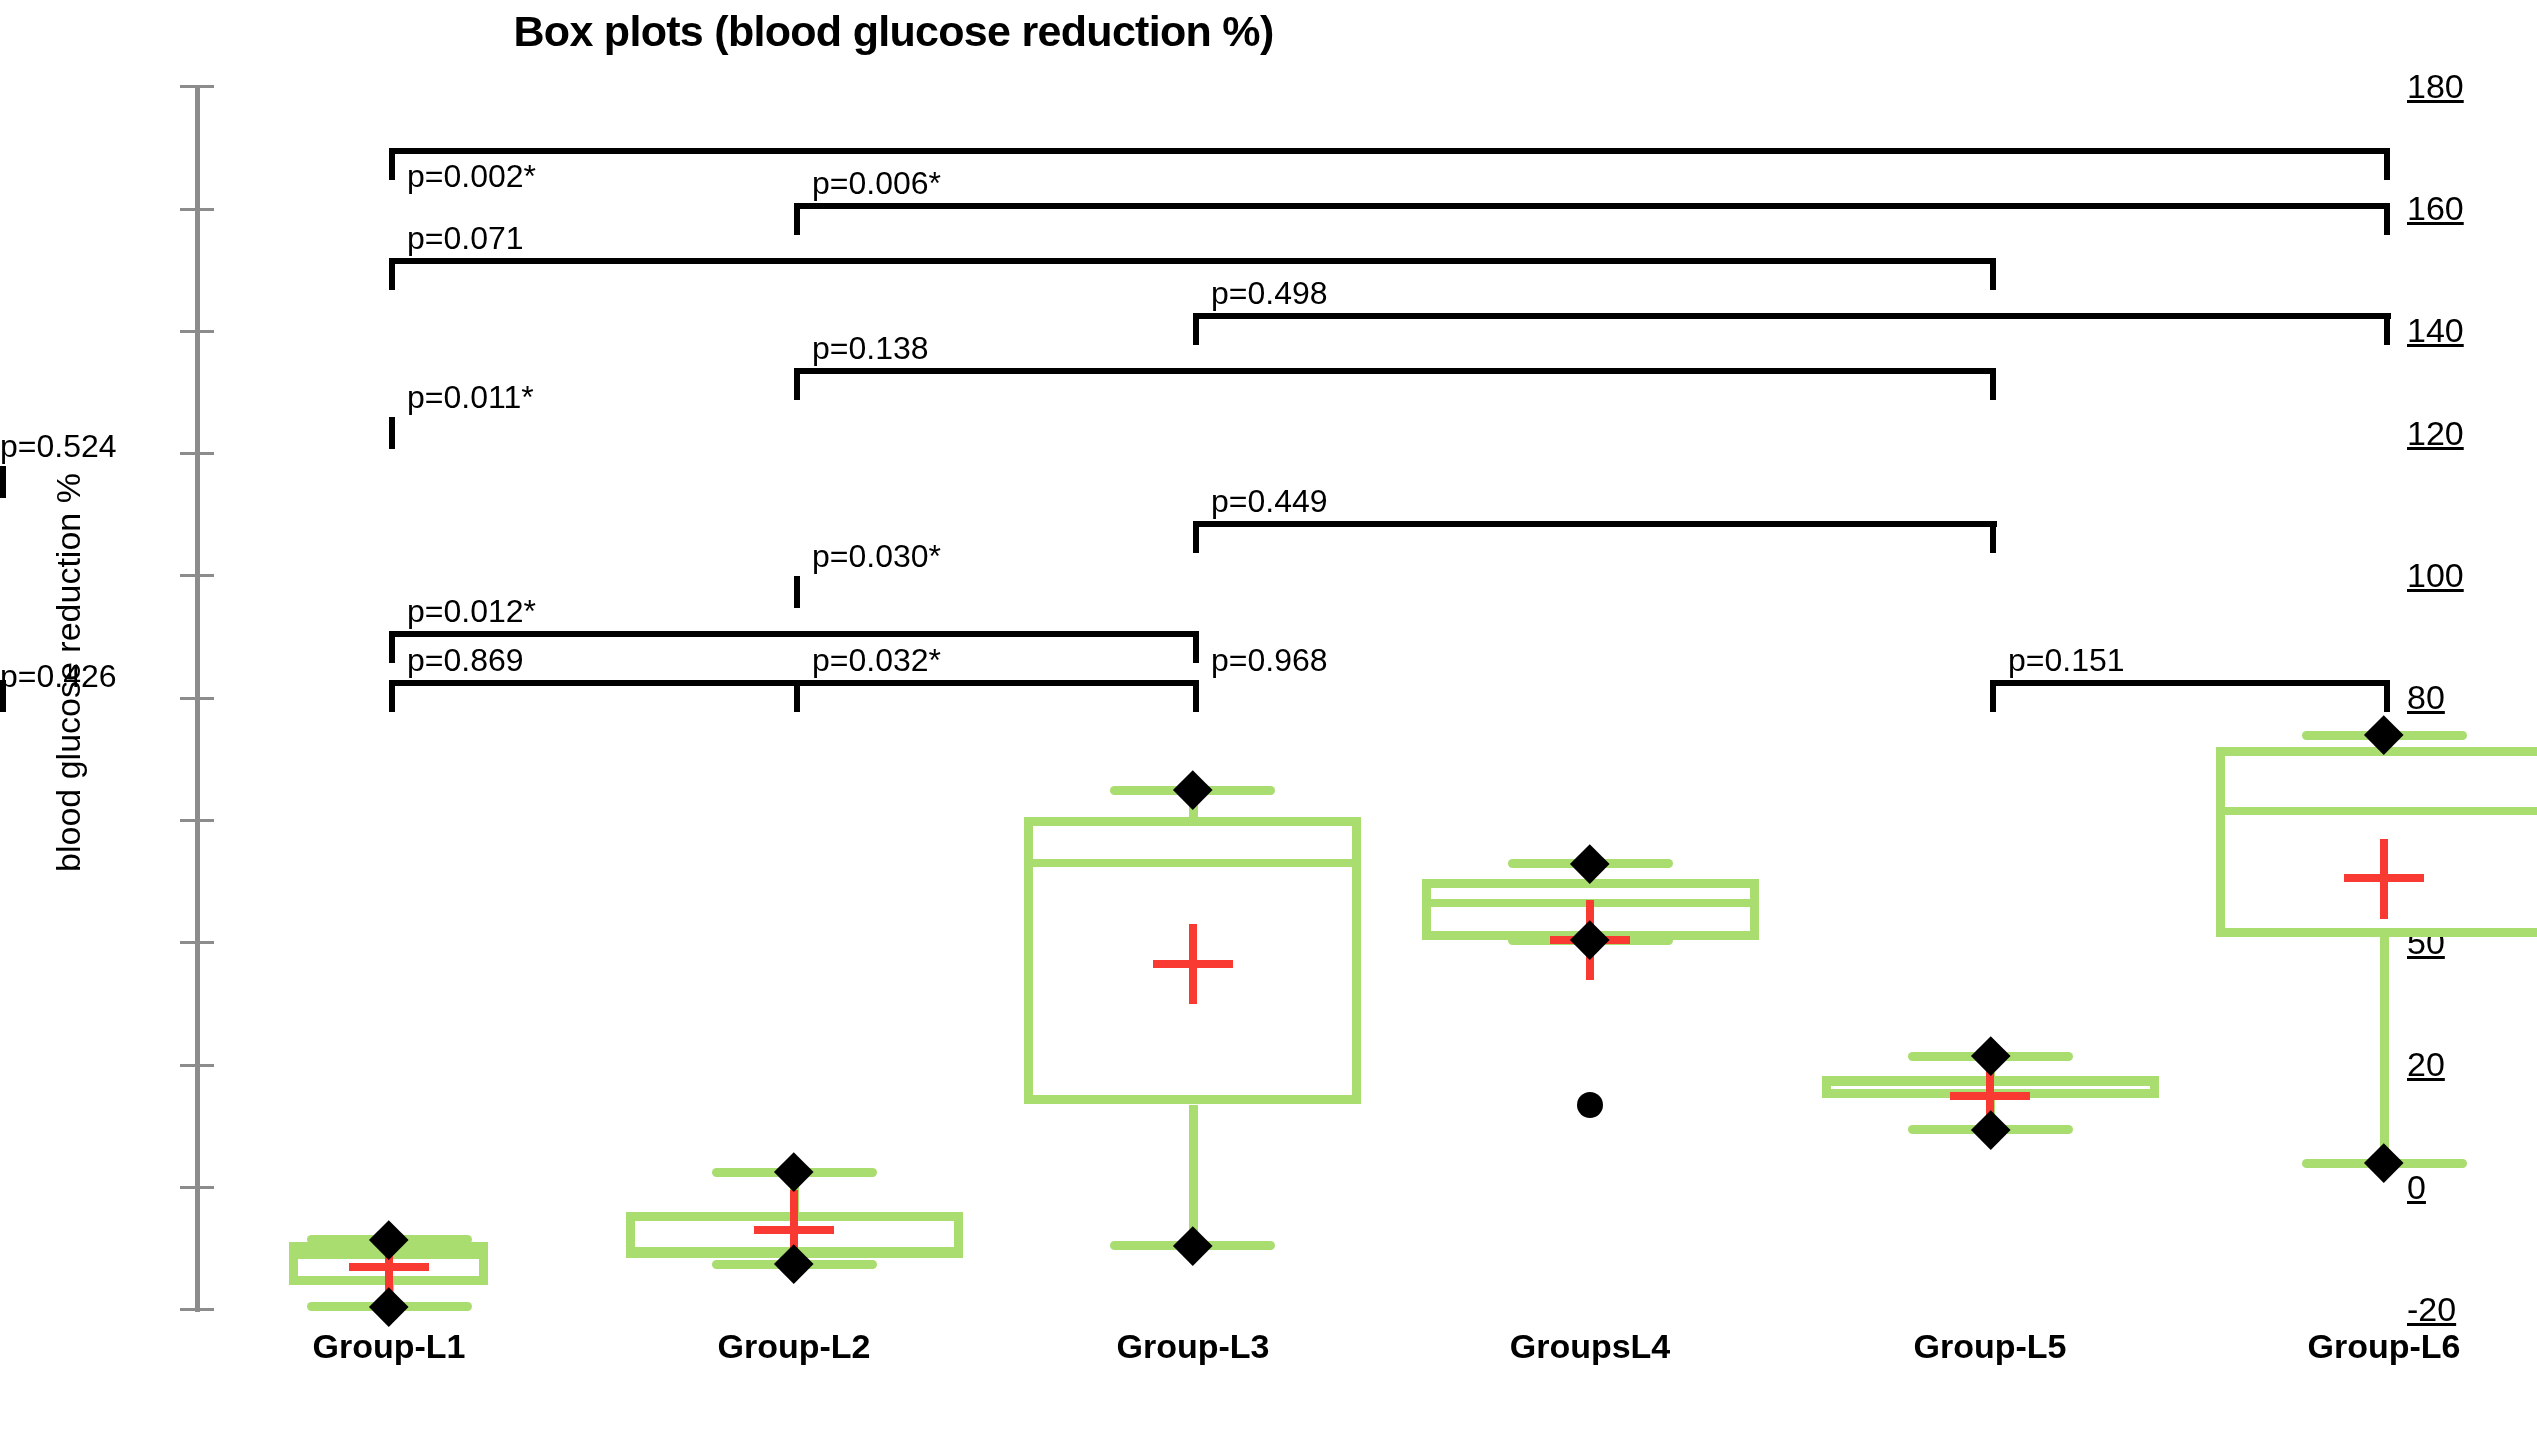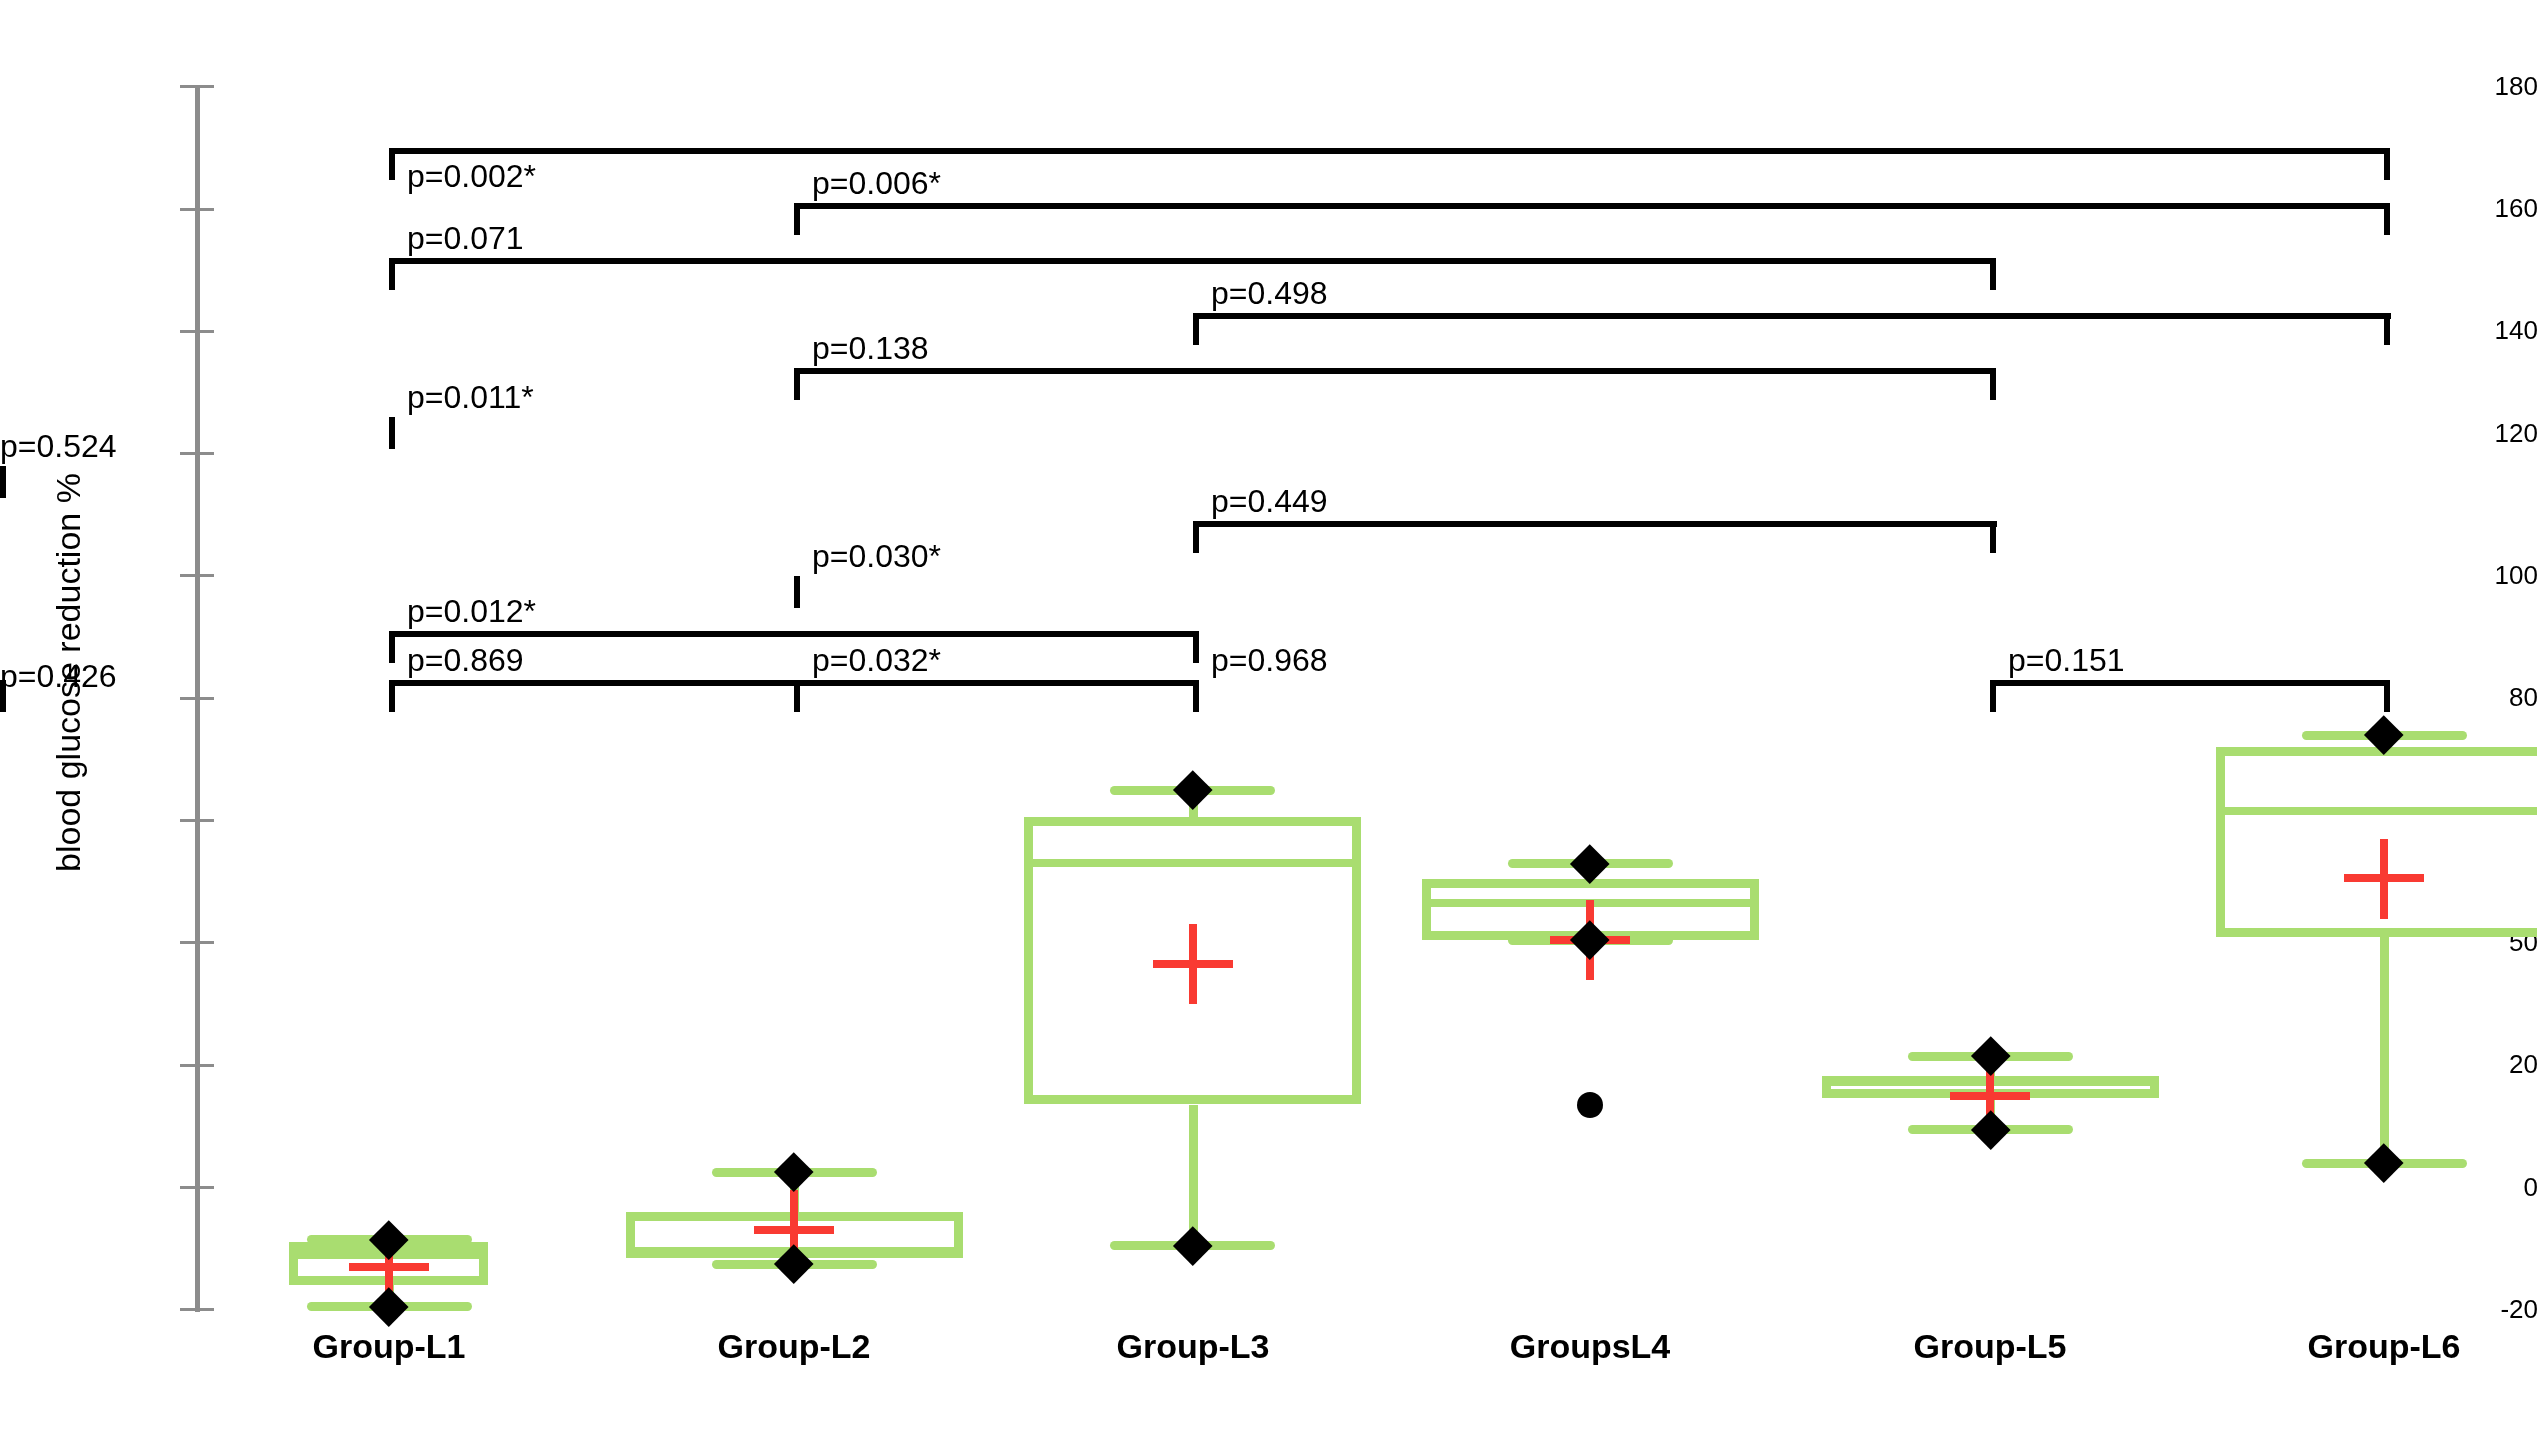--- a/index.html
+++ b/index.html
@@ -14,21 +14,21 @@
 
   .y-axis-title{
     position:absolute;
     left:-241px; top:653px; width:619px;
     transform:rotate(-90deg); transform-origin:center center;
     text-align:center; font-size:34px; white-space:nowrap;
   }
 
   .y-axis-line{position:absolute; left:195px; top:87px; width:4.8px; height:1225px; background:#8c8c8c;}
   .tick{position:absolute; left:180px; width:34px; height:3.4px; background:#8c8c8c;}
-  .tick-label{position:absolute; right:0; width:131px; text-align:right; font-size:26px; line-height:34px;}
+  .tick-label{position:absolute; right:0; width:131px; font-size:34px; line-height:34px;text-decoration:underline;}
 
   .plot{position:absolute; left:0; top:0; width:2538px; height:1452px;}
 
   
   .bracket{position:absolute; height:0;}
   .bracket .bar{position:absolute; left:0; top:0; height:6.2px; background:#000;}
   .bracket .legL,.bracket .legR{position:absolute; top:0; width:6.2px; height:32px; background:#000;}
   .bracket .legL{left:0;}
   .bracket-label{position:absolute; font-size:32px; white-space:nowrap; line-height:32px;}
 
@@ -44,20 +44,21 @@
   .bx-outlier{position:absolute; width:26px; height:26px; background:#000; border-radius:50%;}
 
   .x-label{position:absolute; font-size:34px; font-weight:bold; text-align:center; white-space:nowrap; transform:translateX(-50%);}
   .footnote{position:absolute; left:15px; top:1382px; font-size:34px; white-space:nowrap;}
 </style>
 </head>
 <body>
 
 <div id="root">
 
+  <div class="chart-title">Box plots (blood glucose reduction %)</div>
 
   <div class="y-axis-title">blood glucose reduction %</div>
 
   <div class="y-axis-line"></div>
   <div id="yticks">
       <div class="tick" style="top: 85px;"></div>
       <div class="tick-label" style="top: 69px;">180</div>
       <div class="tick" style="top: 208px;"></div>
       <div class="tick-label" style="top: 191px;">160</div>
       <div class="tick" style="top: 330px;"></div>

